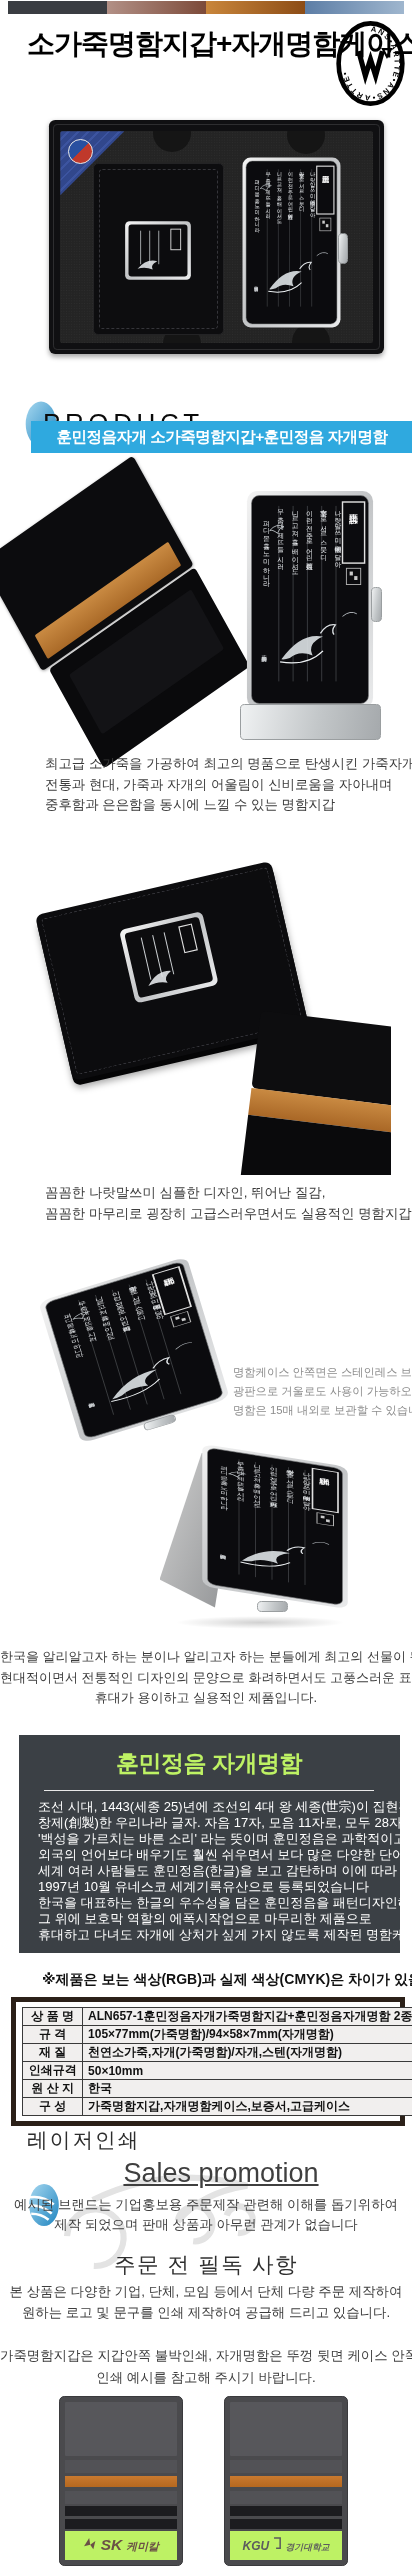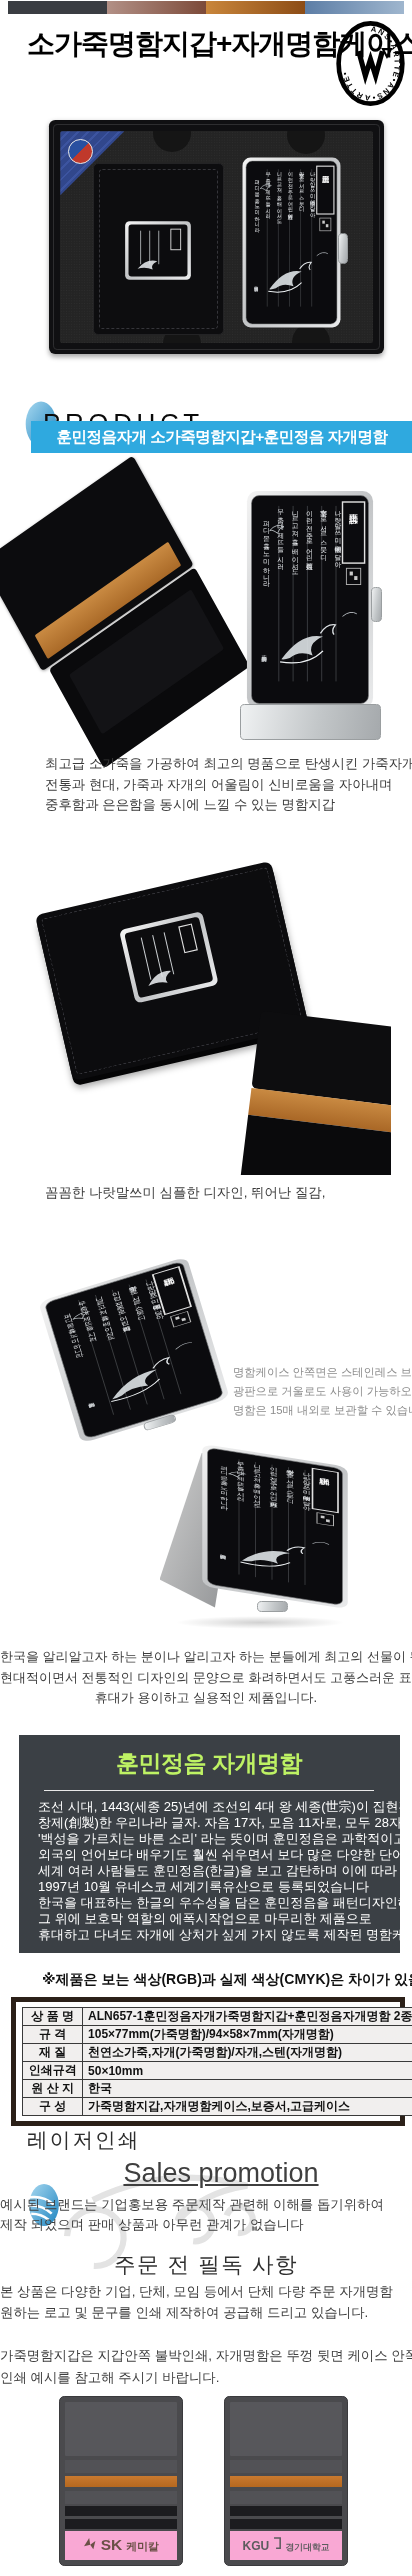--- a/index.html
+++ b/index.html
@@ -24,30 +24,30 @@
   .panel-divider{border:none;border-top:1px solid #e8e8e8;width:330px;margin:10.3px auto 8.2px auto;}
   .panel-body{font-size:13px;line-height:16px;padding-left:19.6px;white-space:nowrap;}
   .note{font-size:14px;font-weight:700;color:#111;white-space:nowrap;}
   .spec{border:5.7px solid #2b2018;background:#fff;padding:5.2px 6.2px;}
   .spec table{border-collapse:collapse;width:100%;}
   .spec td{border:1px solid #3a3a3a;background:#f1efee;font-size:12px;font-weight:700;color:#111;
            height:16px;padding:0 5.2px;white-space:nowrap;}
   .spec td.lbl{width:72px;text-align:center;}
   .laser{font-size:20.6px;color:#2d2d2d;letter-spacing:2.1px;}
   .sales-title{font-size:27px;font-weight:300;color:#3f3f3f;text-align:center;width:412px;}
-  .sales-line{font-size:13.4px;color:#3e3e3e;width:412px;white-space:nowrap;}
+  .sales-line{font-size:13.4px;color:#3e3e3e;text-align:center;width:412px;white-space:nowrap;}
   .order-title{font-size:21.6px;color:#2f2f2f;text-align:center;width:412px;letter-spacing:1.5px;}
   .photo{position:absolute;}
   .mockup{position:absolute;width:124px;height:170px;background:#4a4a4d;border:1px solid #3a3a3d;
           border-radius:5.2px;padding:5.2px;box-sizing:border-box;display:flex;flex-direction:column;}
   .mk-top{height:54px;background:#57575b;border-radius:1px;}
   .mk-strip{height:13px;background:#525256;margin-top:3.6px;}
   .mk-orange{height:11.3px;background:linear-gradient(#c9792f,#b5681f);margin-top:3.1px;}
   .mk-row{height:9.8px;background:#1c1c1f;margin-top:2.6px;}
-  .mk-main{flex:1;background:#f9a8d4;margin-top:2.6px;display:flex;align-items:center;justify-content:center;}
+  .mk-main{flex:1;background:#bef264;margin-top:2.6px;display:flex;align-items:center;justify-content:center;font-style:italic;}
   .mk-logo{display:flex;align-items:baseline;gap:4.1px;}
   .gift-box{background:#101012;border-radius:6.2px;box-shadow:0 2.1px 5.2px rgba(0,0,0,.35);}
   .foam{position:absolute;left:11.3px;top:11.3px;right:11.3px;bottom:11.3px;background:#242424;border-radius:2.6px;
         background-image:radial-gradient(#2e2e2e 0.5px,transparent 0.5px);background-size:2.6px 2.6px;overflow:hidden;}
   .cutout{position:absolute;width:38px;height:38px;border-radius:50%;background:#151515;}
   .taegeuk-tri{position:absolute;left:0;top:0;width:64px;height:64px;
         clip-path:polygon(0 0,100% 0,0 100%);
         background:repeating-linear-gradient(135deg,#31478c 0 5.2px,#3c54a0 5.2px 7.2px);}
   .taegeuk{position:absolute;left:8.2px;top:8.2px;width:23px;height:23px;border-radius:50%;
         background:conic-gradient(from 45deg,#c0392b 0 50%,#2950a0 0 100%);border:1.5px solid #e8e8e8;}
@@ -196,20 +196,21 @@
     </div>
     <div class="abs" style="left:222px;top:170px;width:165px;height:170px;transform:rotate(7deg);">
       <div class="abs" style="left:0;top:0;width:100%;height:46%;background:#0d0d0f;border-radius:5.2px;"></div>
       <div class="abs" style="left:0;top:46%;width:100%;height:16%;background:linear-gradient(#c98a42,#a96726);"></div>
       <div class="abs" style="left:0;top:62%;width:100%;height:38%;background:#0a0a0c;border-radius:0 0 5.2px 5.2px;"></div>
     </div>
   </div>
 
   <div class="abs cap" style="left:45px;top:1183px;">
     <div>꼼꼼한 나랏말쓰미 심플한 디자인, 뛰어난 질감,</div>
+    <div>꼼꼼한 마무리로 굉장히 고급스러우면서도 실용적인 명함지갑</div>
   </div>
 
   <div class="photo" style="left:23px;top:1249px;width:361px;height:204px;">
     <div class="abs" style="left:31px;top:-10.3px;width:160px;height:222px;transform:rotate(-17deg) scaleY(.68);transform-origin:center;">
       <svg width="160" height="222" viewBox="0 0 200 340" preserveAspectRatio="none">
           <use href="#caseface" xlink:href="#caseface"></use>
         </svg>
       <div class="abs silver-tray" style="left:67px;bottom:-8.2px;width:31px;height:10.3px;"></div>
     </div>
     <div class="abs cap-gray" style="left:210px;top:114px;">
@@ -301,21 +302,21 @@
     <g stroke="#ffffff" stroke-width="5" fill="none">
       <path d="M2,28 q28,-4 48,14"></path>
         <path d="M2,44 q26,-2 44,16"></path>
         <path d="M6,60 q20,0 34,12"></path>
     </g>
   </svg>
   <div class="abs sales-line" style="left:0;top:2196px;">예시된 브랜드는 기업홍보용 주문제작 관련해 이해를 돕기위하여</div>
   <div class="abs order-title" style="left:0;top:2250px;">주문 전 필독 사항</div>
 
   <div class="abs sales-line" style="left:0;top:2216px;">제작 되었으며 판매 상품과 아무런 관계가 없습니다</div>
-  <div class="abs sales-line" style="left:0;top:2283px;">본 상품은 다양한 기업, 단체, 모임 등에서 단체 다량 주문 자개명함</div>
+  <div class="abs sales-line" style="left:0;top:2283px;">본 상품은 다양한 기업, 단체, 모임 등에서 단체 다량 주문 제작하여</div>
   <div class="abs sales-line" style="left:0;top:2304px;">원하는 로고 및 문구를 인쇄 제작하여 공급해 드리고 있습니다.</div>
   <div class="abs sales-line" style="left:0;top:2347px;">가죽명함지갑은 지갑안쪽 불박인쇄, 자개명함은 뚜껑 뒷면 케이스 안쪽 레이저인쇄</div>
   <div class="abs sales-line" style="left:0;top:2369px;">인쇄 예시를 참고해 주시기 바랍니다.</div>
 
   <div class="mockup" style="left:59px;top:2396px;">
     <div class="mk-top"></div>
     <div class="mk-strip"></div>
     <div class="mk-orange"></div>
     <div class="mk-strip"></div>
     <div class="mk-row"></div>

